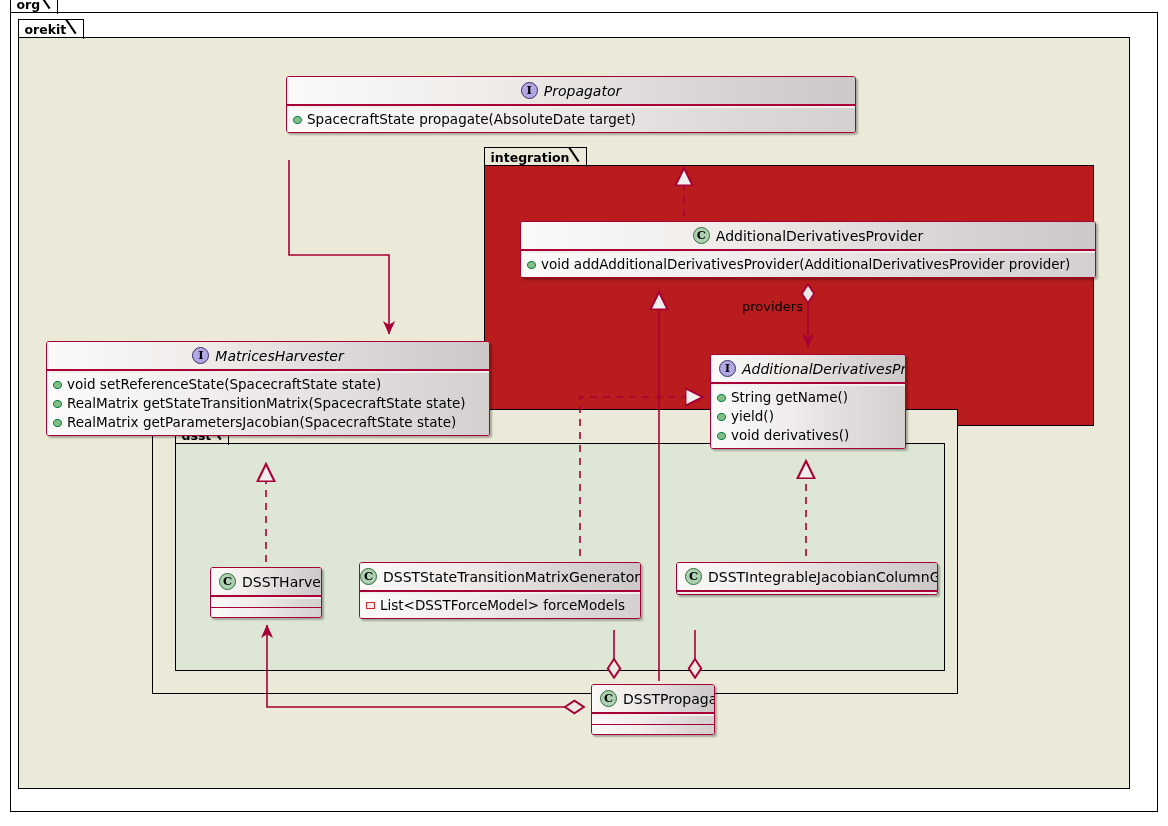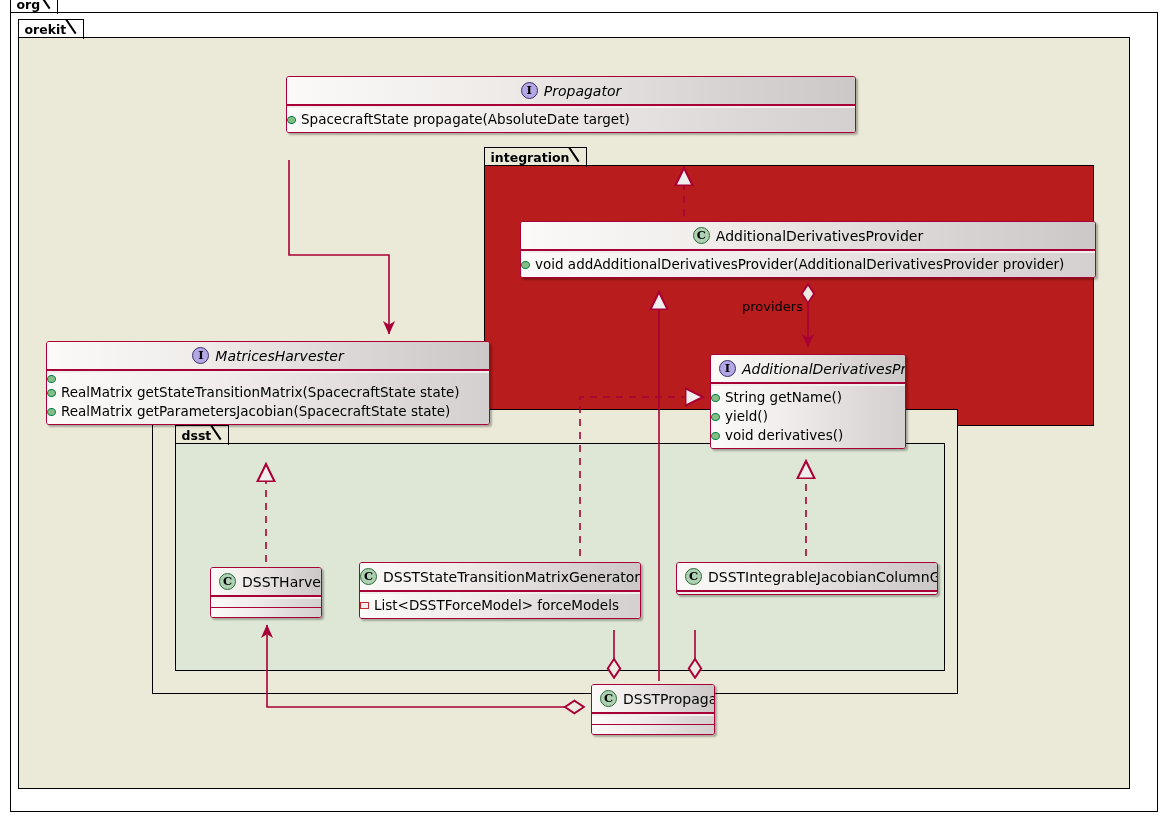--- a/index.html
+++ b/index.html
@@ -78,21 +78,21 @@
     line-height: 1;
   }
   .stereo-I { background: #B4A7E5; border: 1.2px solid #3B2F63; color: #000; }
   .stereo-C { background: #ADD1B2; border: 1.2px solid #2F6B37; color: #000; }
   .cls-title { font-size: 14px; color: #000; white-space: nowrap; }
   .cls-title.italic { font-style: italic; }
 
   .cls-sep { height: 3px; border-top: 1px solid #A80036; background: #F1EEEE; }
   .cls-body {
     background: linear-gradient(to right, #FCFBFA 0%, #EFECEB 40%, #DCD8D7 80%, #D4D0D0 100%);
-    padding: 2px 6px 3px 0;
+    padding: 2px 6px 3px 6px;
   }
   .cls-body.empty { min-height: 10px; padding: 0; }
   .cls-body.empty .ebar { height: 9px; border-bottom: 1px solid #A80036; }
   .cls-body.empty .ebar:last-child { border-bottom: none; }
   .member {
     display: flex; align-items: center; gap: 5px;
     font-size: 13.5px; color: #000;
     line-height: 19px;
     white-space: nowrap;
   }
@@ -233,20 +233,21 @@
 
   <div class="cls" id="c-matricesharvester">
     <div class="cls-head">
       <span class="stereo stereo-I">I</span>
       <span class="cls-title italic">MatricesHarvester</span>
     </div>
     <div class="cls-sep"></div>
     <div class="cls-body">
       <div class="member">
         <span class="vis vis-public"></span>
+        <span>void setReferenceState(SpacecraftState state)</span>
       </div>
       <div class="member">
         <span class="vis vis-public"></span>
         <span>RealMatrix getStateTransitionMatrix(SpacecraftState state)</span>
       </div>
       <div class="member">
         <span class="vis vis-public"></span>
         <span>RealMatrix getParametersJacobian(SpacecraftState state)</span>
       </div>
     </div>

